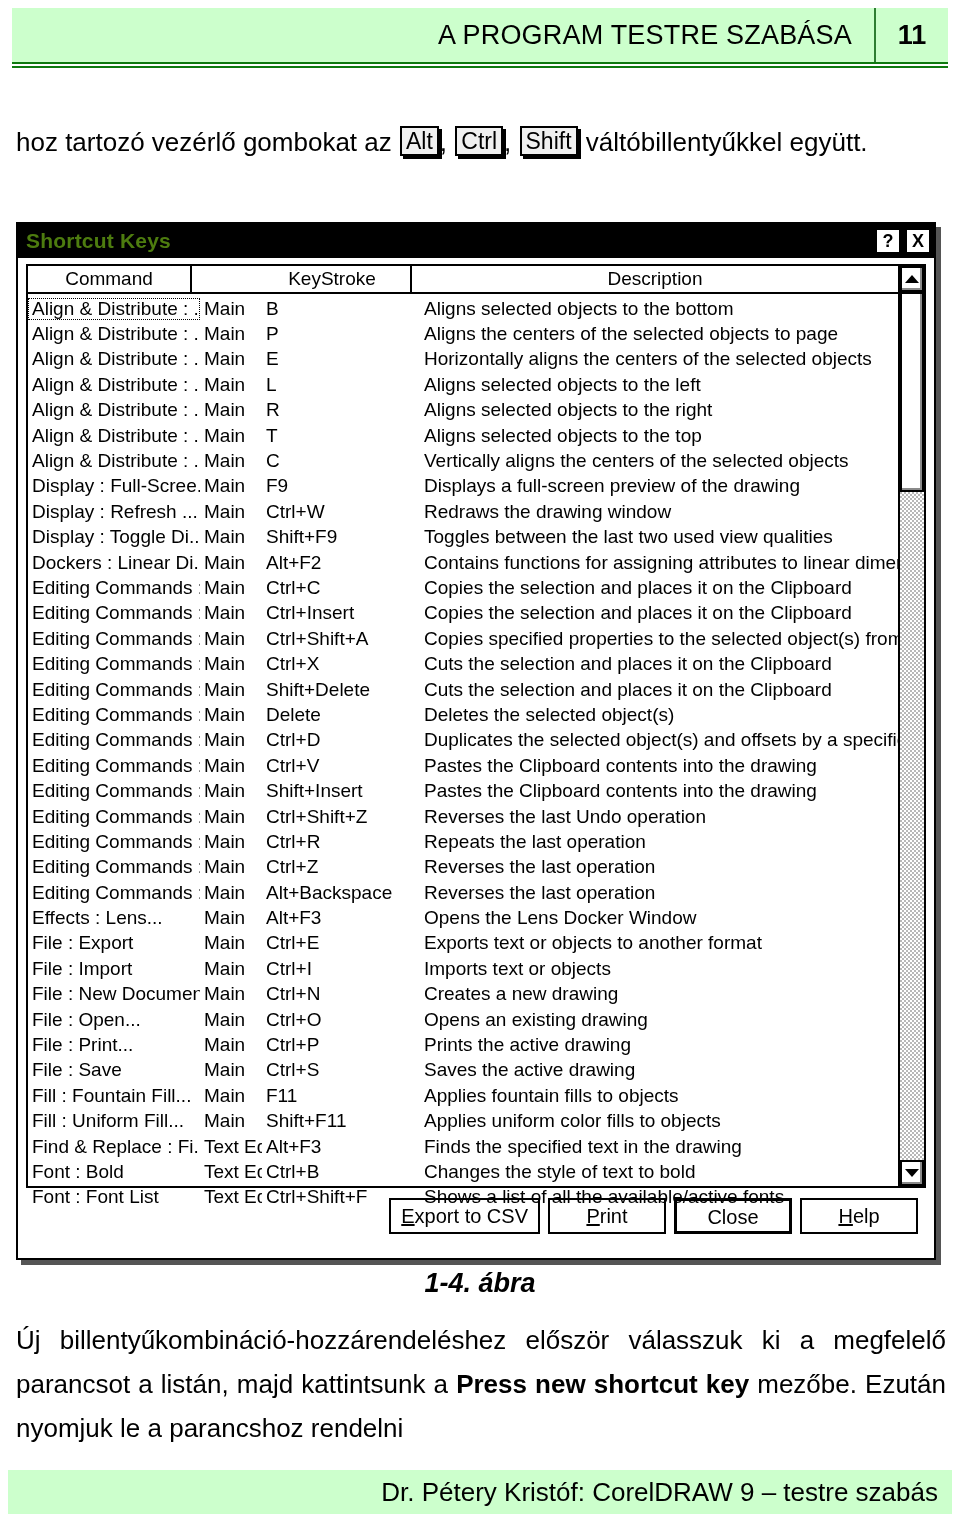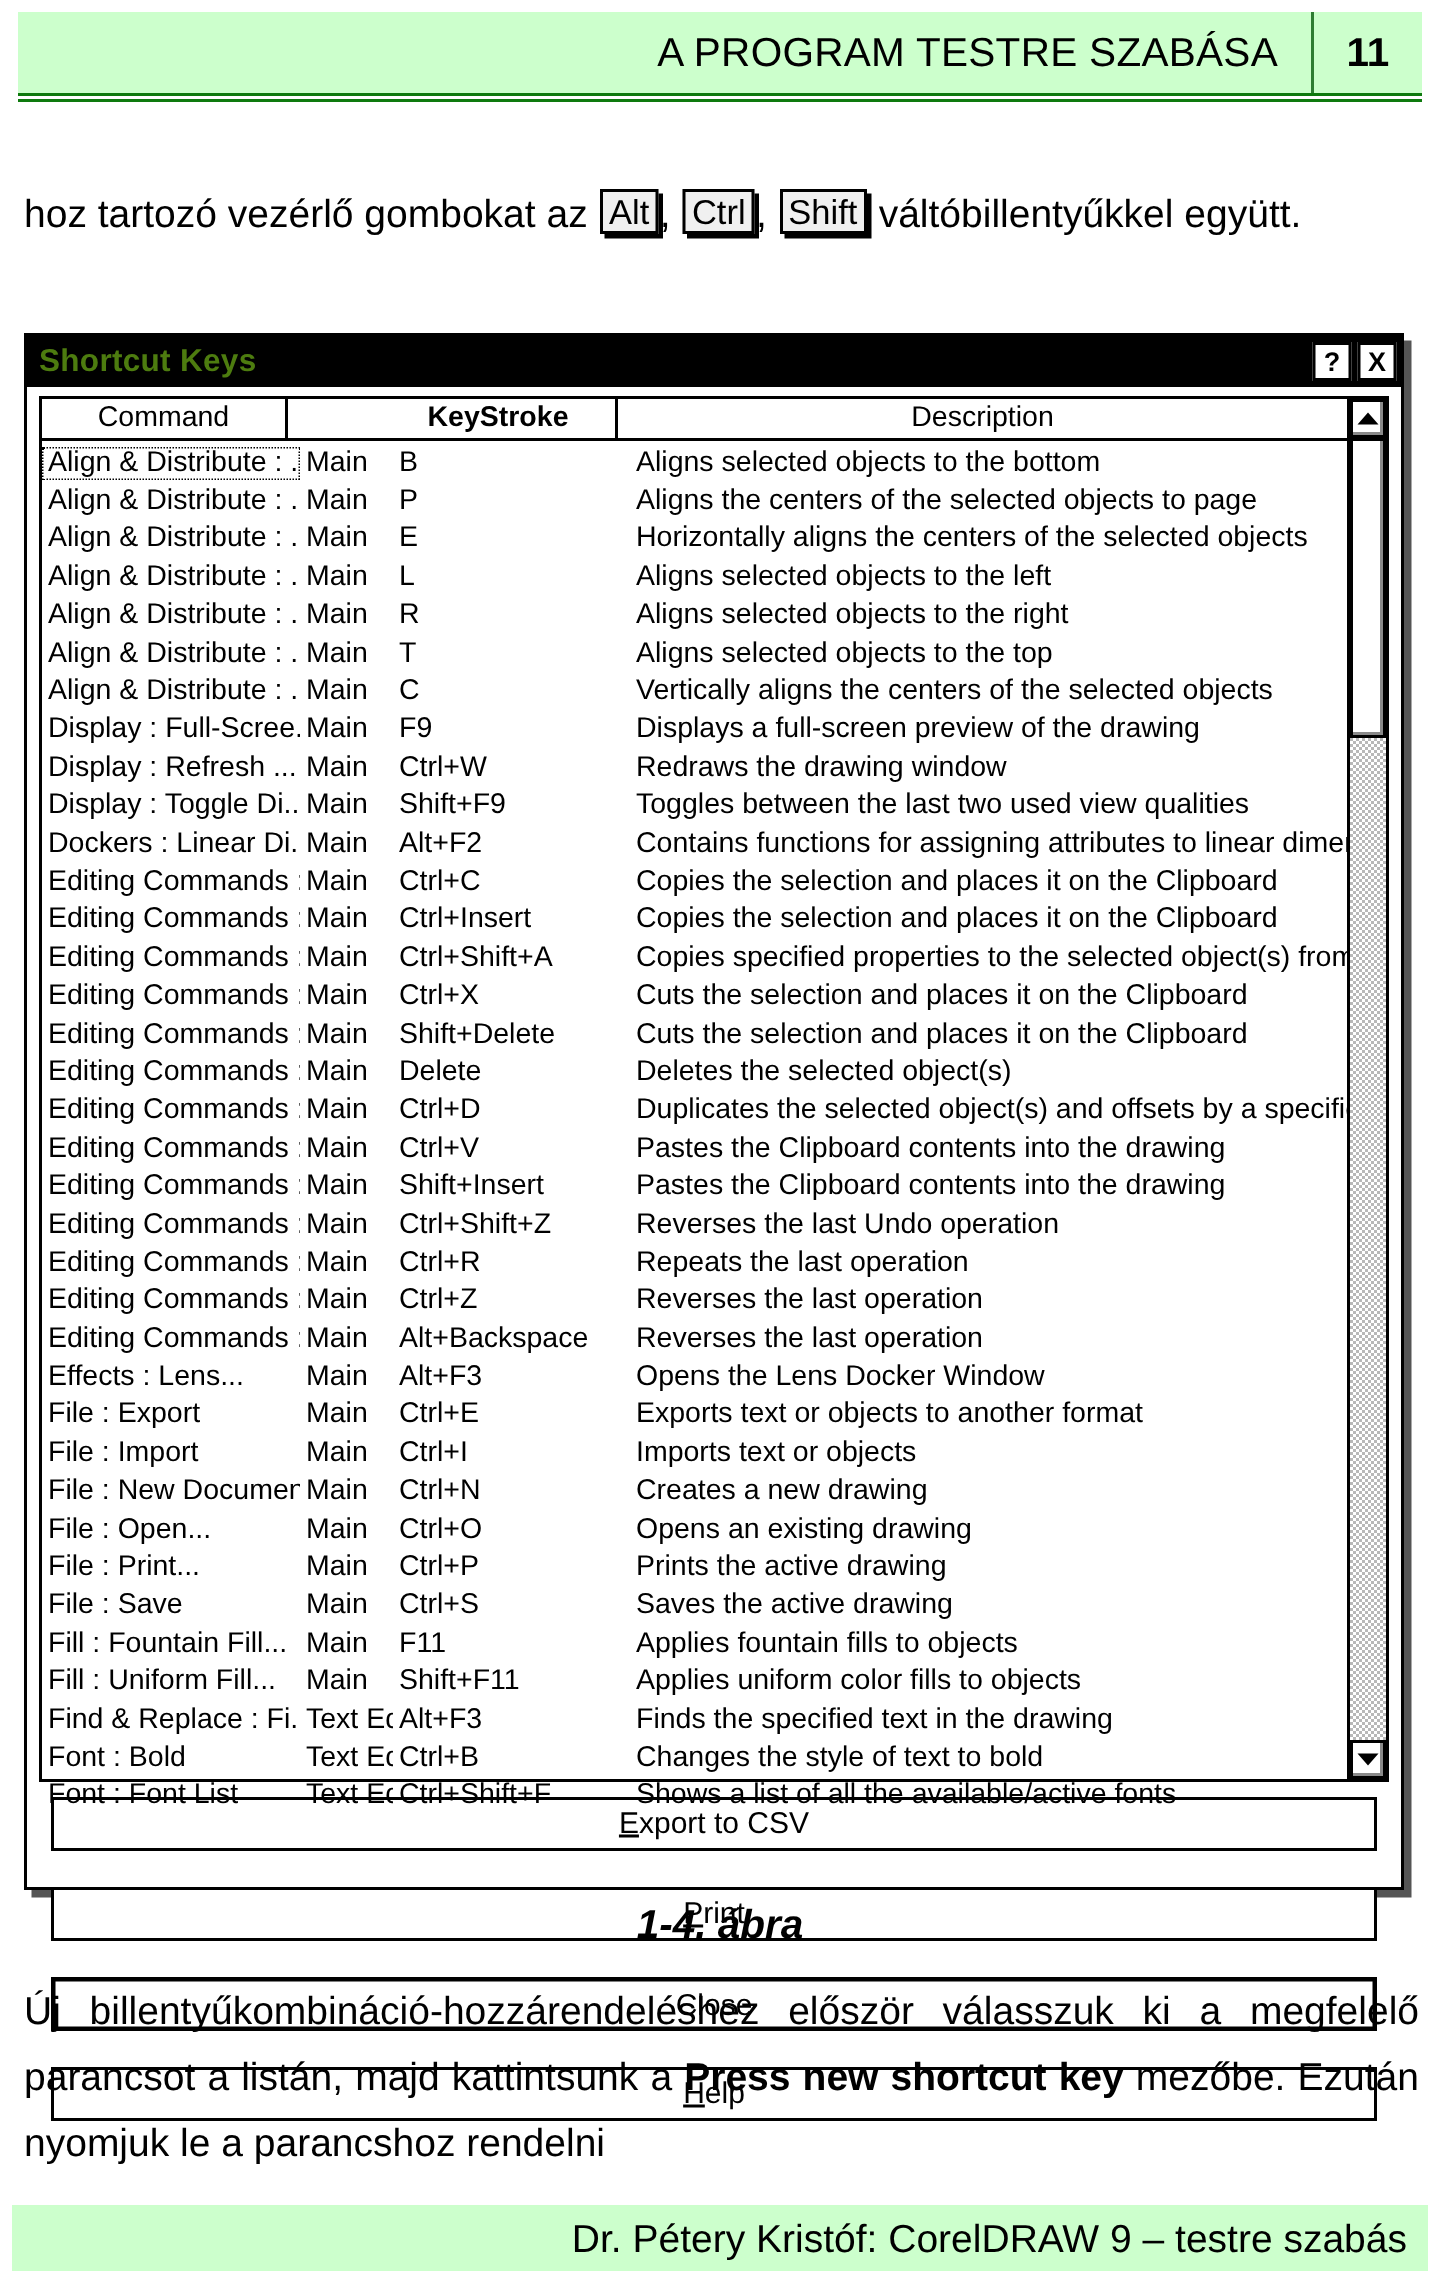--- a/index.html
+++ b/index.html
@@ -158,21 +158,21 @@
     font-size: 19px;
     text-align: center;
     line-height: 26px;
     border-right: 2px solid #000000;
     box-sizing: border-box;
     overflow: hidden;
     white-space: nowrap;
   }
   .ch.c-cmd  { width: 164px; }
   .ch.c-tbl  { width: 62px; margin-top: 29px; }
-  .ch.c-key  { width: 158px; font-weight: bold; }
+  .ch.c-key  { width: 158px; }
   .ch.c-desc { flex: 1; border-right: none; }
 
   .rows { padding-top: 2px; }
   .row {
     display: flex;
     height: 25.4px;
     align-items: center;
     font-size: 19px;
     white-space: nowrap;
   }
@@ -234,23 +234,22 @@
     background: #ffffff;
     border: 2px solid #000000;
     box-sizing: border-box;
     box-shadow: inset -2px -2px 0 #8a8a8a;
   }
 
   
   .dlg-buttons {
     display: flex;
     justify-content: flex-end;
-    gap: 24px;
+    gap: 8px;
     padding: 10px 8px 0 8px;
-    flex-direction: column;
   }
   .dlg-btn {
     height: 36px;
     min-width: 118px;
     background: #ffffff;
     border: 2px solid #000000;
     box-sizing: border-box;
     font-size: 20px;
     line-height: 32px;
     text-align: center;

